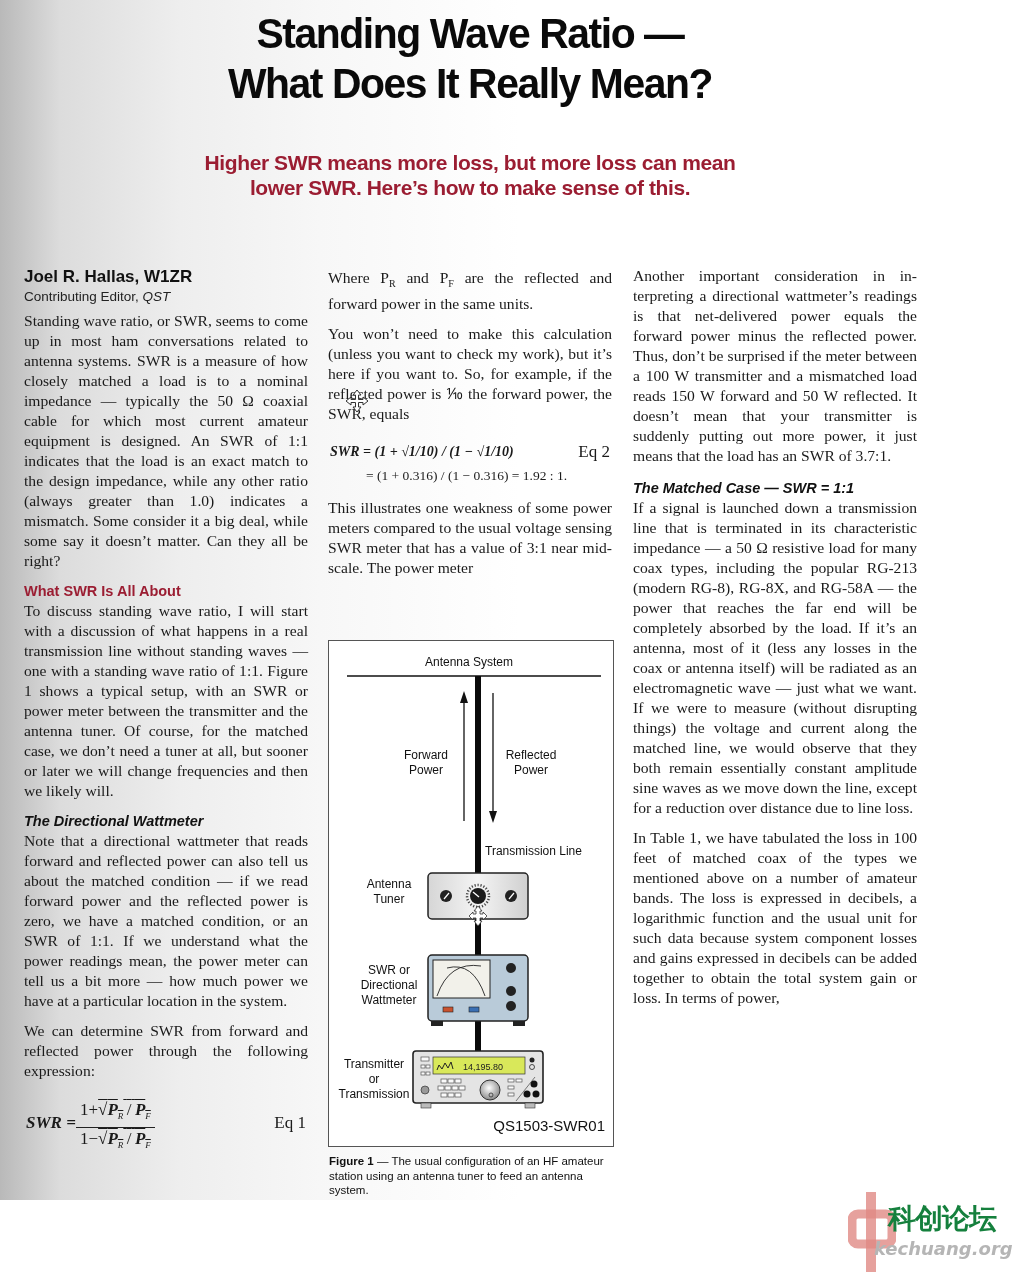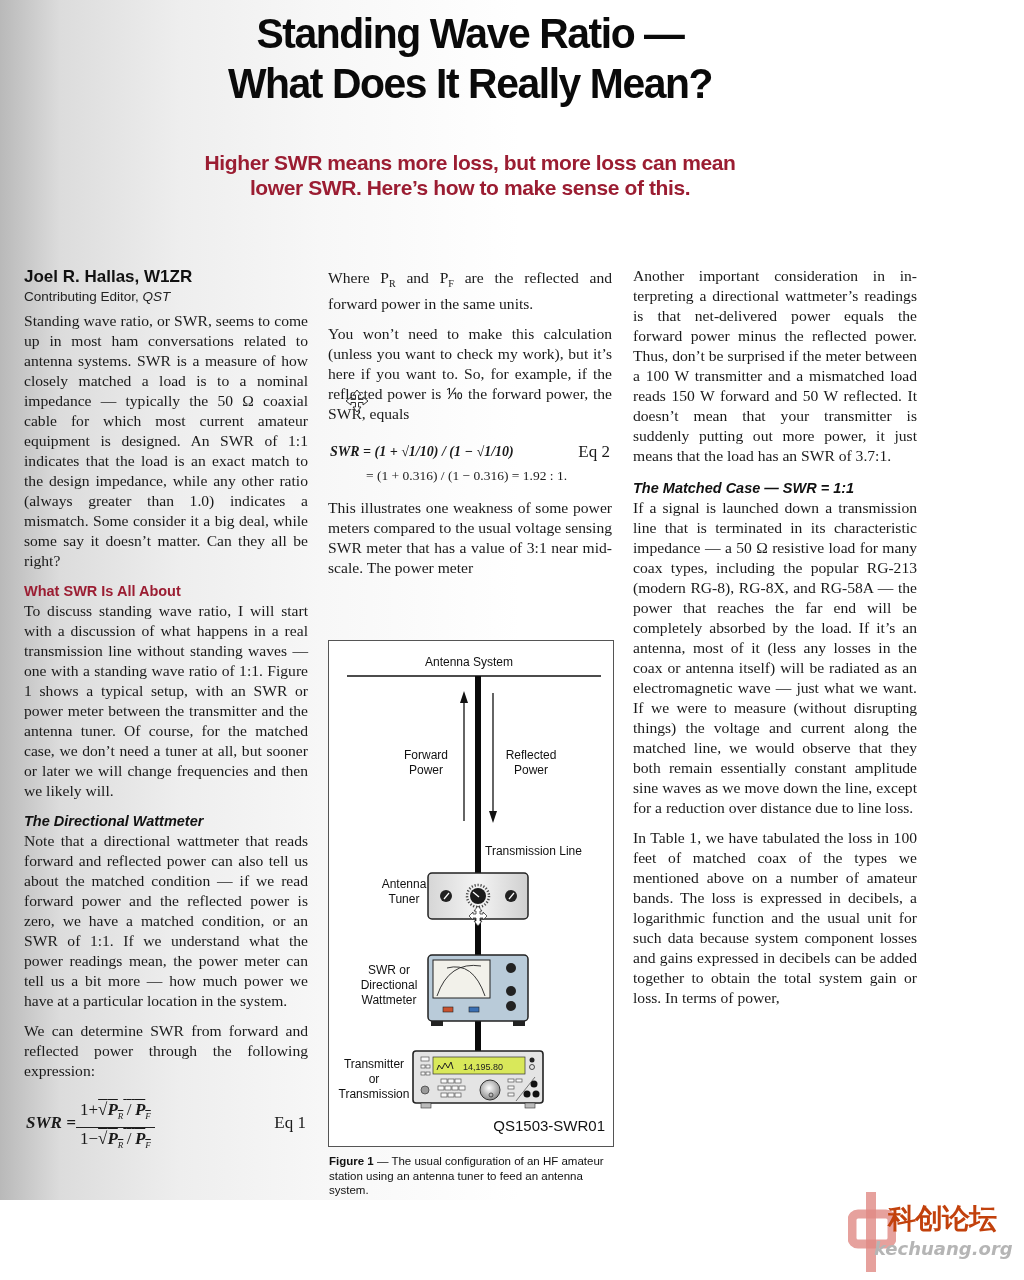--- a/index.html
+++ b/index.html
@@ -57,21 +57,21 @@
     border: 1.5px solid #555; background: #ffffff;
   }
   .fig-caption {
     position: absolute; left: 329px; top: 1154px; width: 290px;
     font-family: "Liberation Sans", sans-serif; font-size: 11.5px; line-height: 14.5px; color: #111;
   }
   .fig-caption b { font-weight: 700; }
   .fig-lbl { position: absolute; font-family: "Liberation Sans", sans-serif; font-size: 12px; line-height: 15px; color: #111; text-align: center; }
 
   .watermark { position: absolute; left: 848px; top: 1192px; width: 176px; height: 80px; }
-  .wm-text1 { position: absolute; left: 40px; top: 8px; font-family: "DejaVu Sans", sans-serif; font-size: 28px; font-weight: 700; color: #c2410c; letter-spacing: -1px; }
+  .wm-text1 { position: absolute; left: 40px; top: 8px; font-family: "DejaVu Sans", sans-serif; font-size: 28px; font-weight: 700; color: #15803d; letter-spacing: -1px; }
   .wm-text2 { position: absolute; left: 26px; top: 46px; font-family: "DejaVu Sans", sans-serif; font-style: italic; font-weight: 700; font-size: 18px; color: #b5b5b5; }
 
   .cursor-icon { position: absolute; }
 </style>
 </head>
 <body>
 
 <div class="bg-gradient"></div>
 <div class="bg-fade"></div>
 
@@ -209,21 +209,21 @@
   <div class="fig-lbl" style="left:60px;top:14px;width:160px;">Antenna System</div>
   <div class="fig-lbl" style="left:62px;top:107px;width:70px;">
       <div>Forward</div>
       <div>Power</div>
     </div>
   <div class="fig-lbl" style="left:166px;top:107px;width:72px;">
       <div>Reflected</div>
       <div>Power</div>
     </div>
   <div class="fig-lbl" style="left:156px;top:203px;width:110px;text-align:left;">Transmission Line</div>
-  <div class="fig-lbl" style="left:43px;top:236px;width:64px;">
+  <div class="fig-lbl" style="left:28px;top:236px;width:64px;">
       <div>Antenna</div>
       <div>Tuner</div>
     </div>
   <div class="fig-lbl" style="left:22px;top:322px;width:76px;">
       <div>SWR or</div>
       <div>Directional</div>
       <div>Wattmeter</div>
     </div>
   <div class="fig-lbl" style="left:8px;top:416px;width:74px;">
       <div>Transmitter</div>

